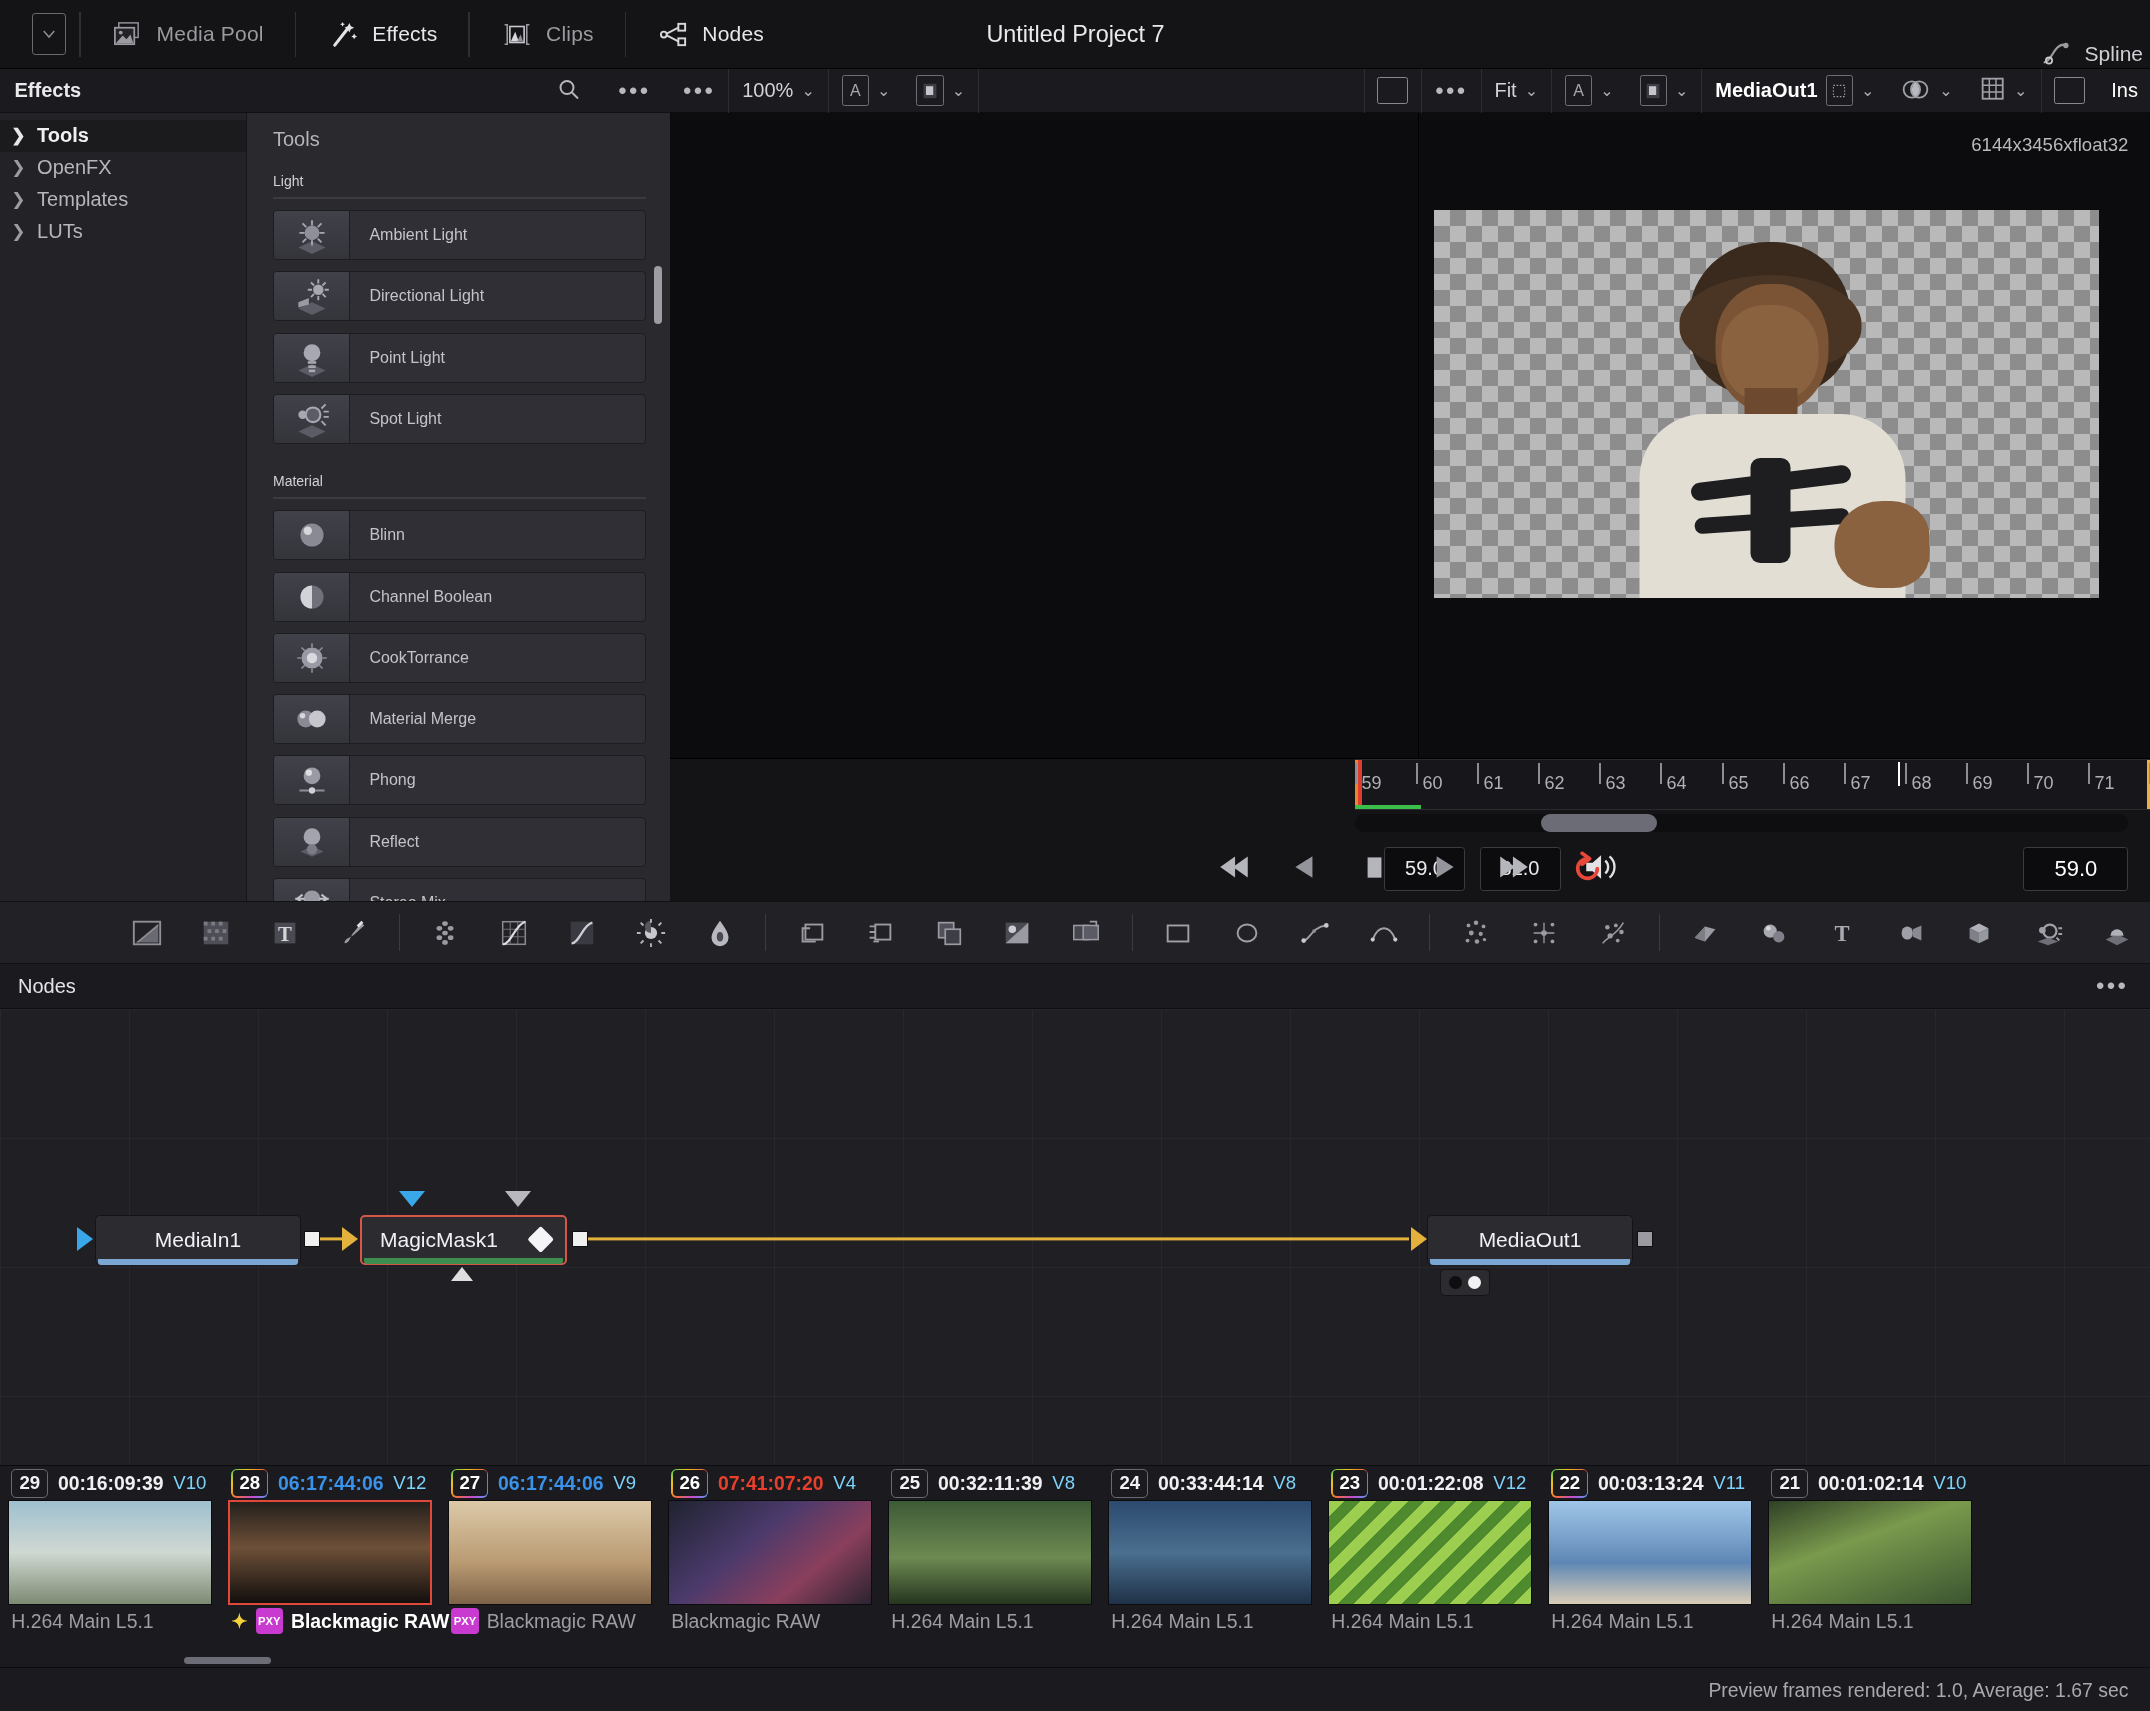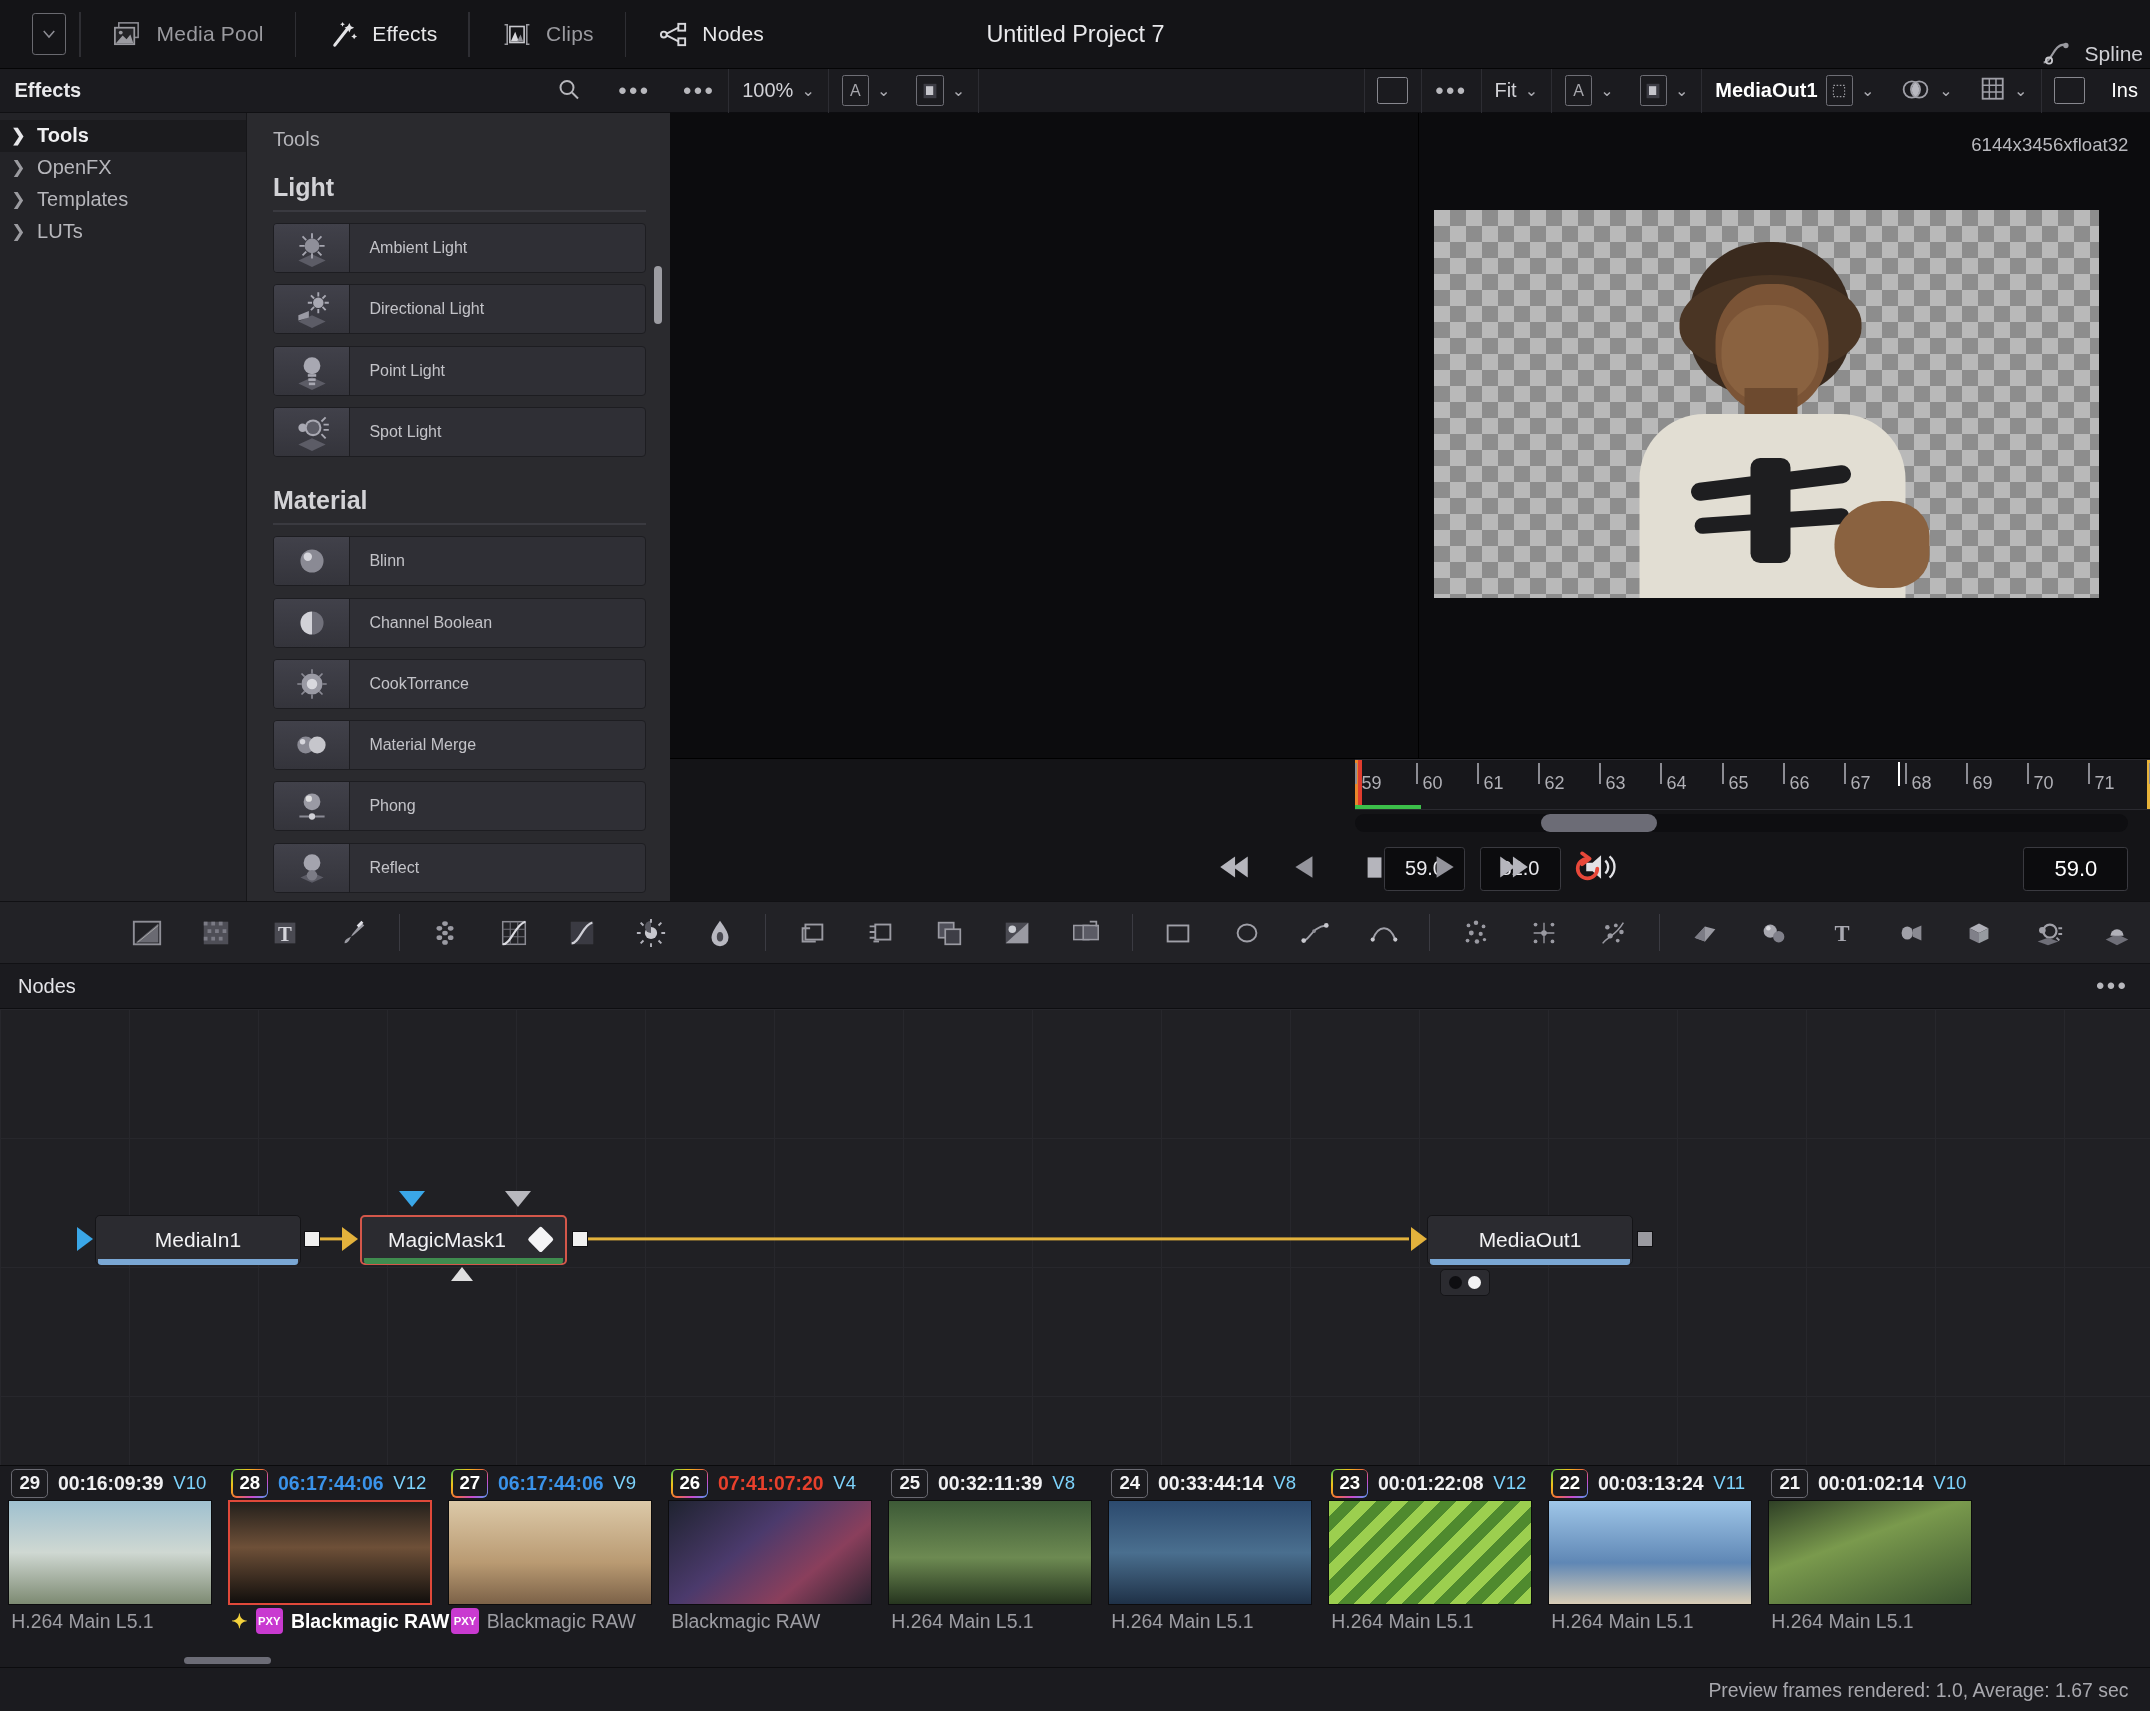--- a/index.html
+++ b/index.html
@@ -58,21 +58,21 @@
   .fx-tree-item {
     display:flex; align-items:center; gap:11.3px; height:32px; padding-left:11.3px;
     font-size:20px; color:#b6b6bb; cursor:pointer;
   }
   .fx-tree-item.sel { background:#1b1b1e; color:#f0f0f2; font-weight:bold; }
   .fx-tree-item .arrow { font-size:17px; color:#9b9ba0; width:14.5px; }
   .fx-tree-item.sel .arrow { color:#e7e7ea; }
 
   .fx-list { flex:1; background:#2a2a2e; padding:0 21px 0 18px; position:relative; overflow:hidden; }
   .fx-crumb { font-size:20px; color:#b4b4b9; padding:14.5px 0 4.8px 8px; }
-  .fx-group { font-size:25px; font-weight:bold; color:#d2d2d6; padding:18px 0 8px 8px; }
+  .fx-group { font-size:14px; font-weight:normal; color:#d2d2d6; padding:18px 0 8px 8px; }
   .fx-rule { height:1.6px; background:#3a3a40; margin:0 3.2px 11.3px 8px; }
   .fx-row {
     display:flex; align-items:stretch; height:50px; margin:0 3.2px 11.3px 8px;
     background:#2f2f35; border:0.8px solid #1d1d21; border-radius:4px; overflow:hidden; cursor:pointer;
   }
   .fx-row .thumb {
     width:76px; background:linear-gradient(#41414a,#34343b);
     border-right:0.8px solid #1d1d21; display:flex; align-items:center; justify-content:center;
   }
   .fx-row .name { display:flex; align-items:center; padding-left:19.4px; font-size:16px; color:#c3c3c8; }
@@ -1026,21 +1026,21 @@
       <span>MediaIn1</span>
       <span class="underbar" style="background:#7aa7d4"></span>
     </div>
     <div class="node-out" style="left:304px; top:230px;"></div>
 
     <div style="position:absolute; left:400px; top:1196px; width:0;height:0;"></div>
     <div class="tri" style="left:399px; top:182px; border-left:13px solid transparent; border-right:13px solid transparent; border-top:16px solid #3aa7e8;"></div>
     <div class="tri" style="left:505px; top:182px; border-left:13px solid transparent; border-right:13px solid transparent; border-top:16px solid #b8b8be;"></div>
     <div class="arrow-in" style="left:342px; top:230px; border-left:16px solid #e3b23c;"></div>
     <div class="node sel" style="left:360px; top:206px; width:207px;">
-      <span style="position:absolute; left:18px;margin-left:8px;">MagicMask1</span>
+      <span style="position:absolute; left:18px;">MagicMask1</span>
       <span class="diamond" style="right:14.5px;"></span>
       <span class="underbar" style="background:#3f8c4f"></span>
     </div>
     <div class="node-out" style="left:572px; top:230px;"></div>
     <div class="tri" style="left:451px; top:258px; border-left:11.3px solid transparent; border-right:11.3px solid transparent; border-bottom:14.5px solid #dededf;"></div>
 
     <div class="arrow-in" style="left:1411px; top:230px; border-left:16px solid #e3b23c;"></div>
     <div class="node" style="left:1427px; top:206px; width:206px;">
       <span>MediaOut1</span>
       <span class="underbar" style="background:#7aa7d4"></span>

